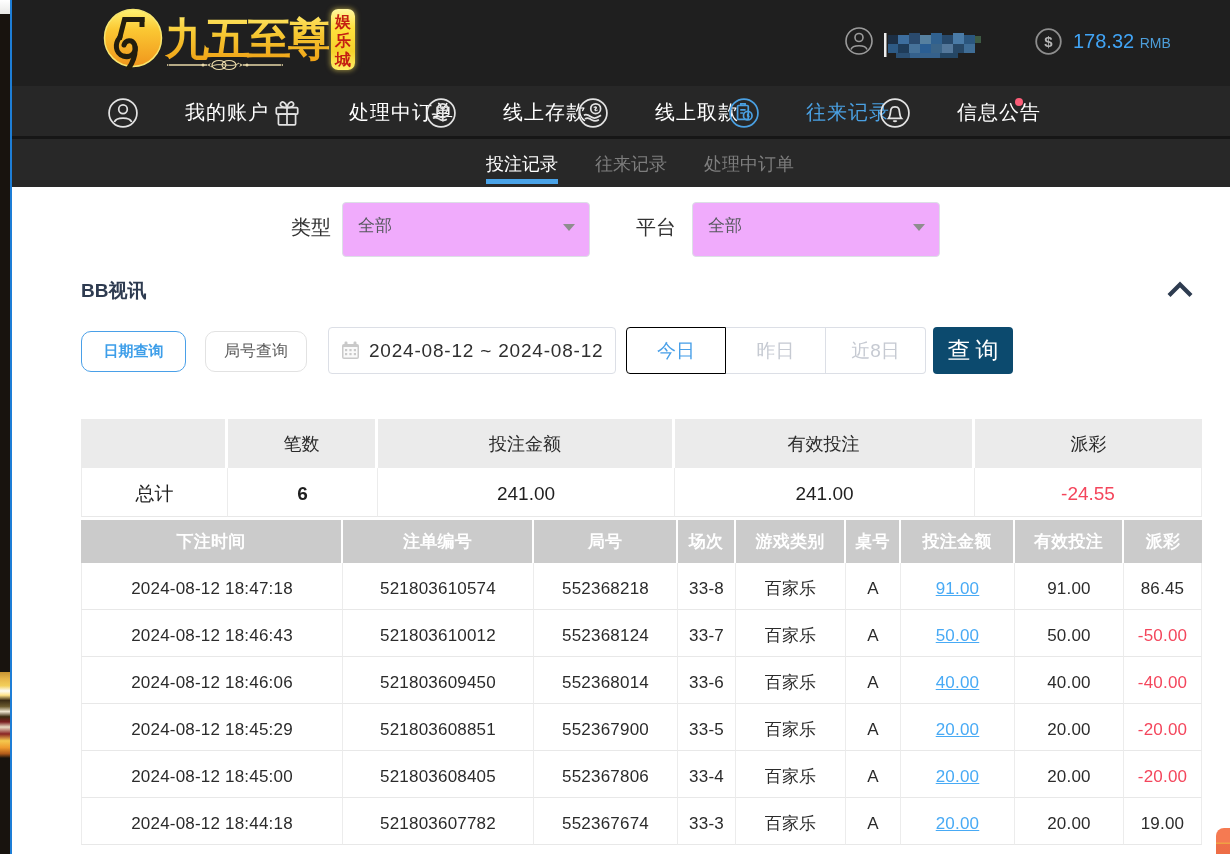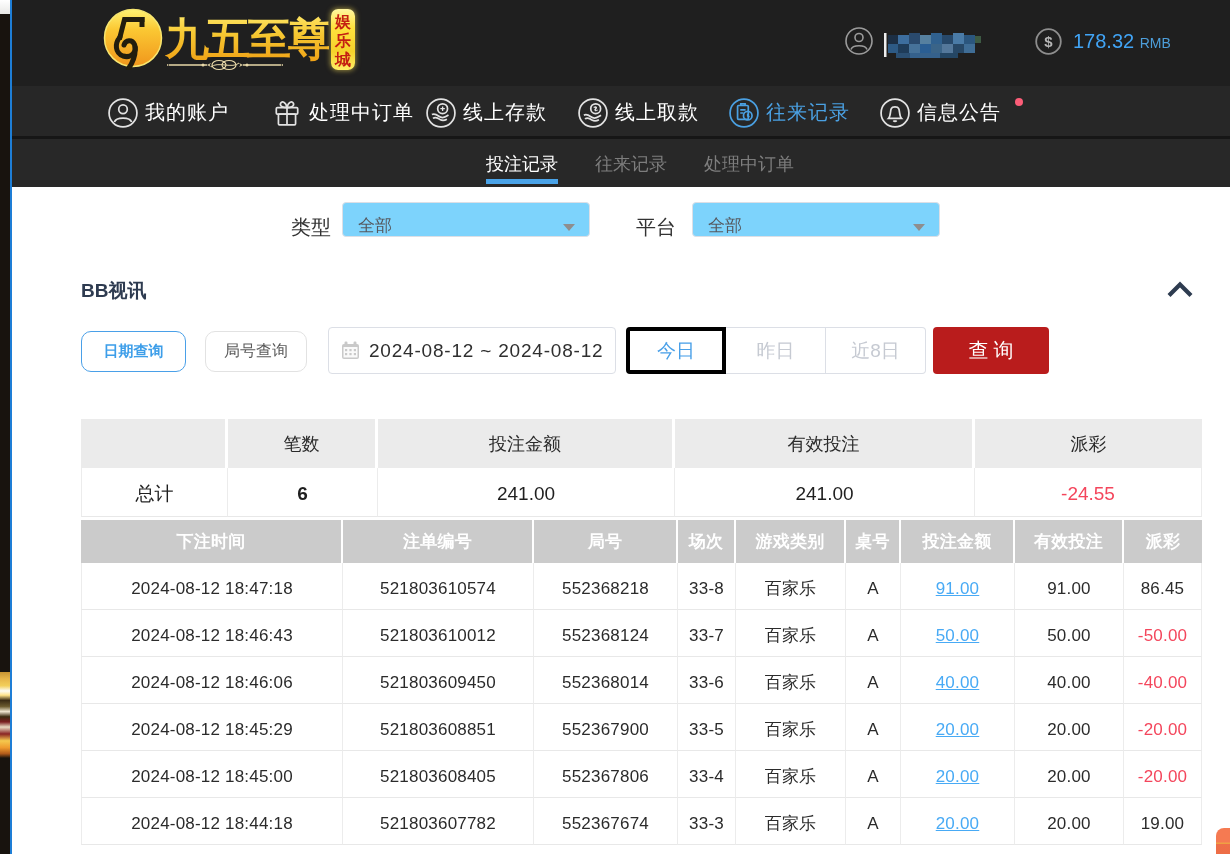--- a/index.html
+++ b/index.html
@@ -20,54 +20,54 @@
 .tabs { left:0; top:139px; width:1218px; height:48px; background:#282828; }
 
 
 .logotxt { left:153px; top:10px; font-size:44px; font-weight:800; letter-spacing:-3px;
   background:linear-gradient(180deg,#ffe96a 5%,#f6c832 40%,#ef9c12 95%);
   -webkit-background-clip:text; background-clip:text; color:transparent; }
 .badge { left:319px; top:9px; width:24px; height:61px; border-radius:7px;
   background:linear-gradient(180deg,#fff6a0,#ffe23e 30%,#f5d22a 70%,#ffee66);
   box-shadow:0 0 5px 1px rgba(255,230,90,.5);
   color:#c41f12; font-weight:bold; font-size:16px; line-height:19px; text-align:center; padding-top:3px; }
-.navitem { top:99px; height:27px; display:flex; align-items:center; color:#fff; font-size:20px; letter-spacing:1px; }
+.navitem { top:99px; height:27px; display:flex; align-items:center; color:#fff; font-size:20px; letter-spacing:1px;gap:40px; }
 .navitem svg { margin-right:7px; }
 .navblue { color:#4aa0e2; }
 .reddot { left:1003px; top:98px; width:8px; height:8px; border-radius:50%; background:#fc5d78; }
 
 
 .tab { top:152px; font-size:18px; color:#7d7d7d; }
 .tab.on { color:#ffffff; }
 .tabline { left:474px; top:179px; width:72px; height:5px; background:#4aa3e8; }
 .bal { left:1061px; top:31px; font-size:20px; line-height:20px; color:#41a4f5; }
 .rmb { font-size:14px; color:#4d9eda;margin-top:8px; }
 
 
 .flabel { font-size:20px; color:#333; top:214px; }
-.fsel { top:202px; width:248px; height:35px; border:1px solid #dcdfe6; border-radius:4px;
-  font-size:17px; color:#56585e; line-height:45px; padding-left:15px; background:#7dd3fc; }
+.fsel { top:202px; width:248px; height:55px; border:1px solid #dcdfe6; border-radius:4px;
+  font-size:17px; color:#56585e; line-height:45px; padding-left:15px; background:#f0abfc; }
 .caret { position:absolute; right:14px; top:21px; width:0; height:0;
   border-left:6px solid transparent; border-right:6px solid transparent; border-top:7px solid #8e8e8e; }
 
 .bbt { left:69px; top:278px; font-size:19px; font-weight:bold; color:#2e3b50; }
 
 
 .btn { top:331px; height:41px; border-radius:10px; font-size:16px; display:flex; align-items:center; justify-content:center; background:#fff; }
 .btn1 { left:69px; width:105px; border:1px solid #4aa0e8; color:#3d9ee9; font-weight:bold; font-size:15px; }
 .btn2 { left:193px; width:102px; border:1px solid #e2e2e2; color:#5a5a5a; }
 .dinput { left:316px; top:327px; width:288px; height:47px; border:1px solid #dcdfe6; border-radius:4px;
   display:flex; align-items:center; font-size:19px; letter-spacing:0.8px; color:#2f2f2f; }
 .group { left:614px; top:327px; height:47px; display:flex; }
 .gbtn { width:100px; height:47px; border:1px solid #dcdfe6; border-left:none; font-size:19px; color:#c6cad2;
   display:flex; align-items:center; justify-content:center; background:#fff; }
-.gbtn.first { border:4px solid #000000; color:#4aa0e8; border-radius:4px 0 0 4px; }
+.gbtn.first { border:1px solid #000000; color:#4aa0e8; border-radius:4px 0 0 4px; }
 .gbtn.last { border-radius:0 4px 4px 0; }
-.qbtn { left:921px; top:327px; width:116px; height:47px; background:#b91c1c; border-radius:4px;
-  color:#fff; font-size:20px; display:flex; align-items:center; justify-content:center; letter-spacing:5px; text-indent:5px; }
+.qbtn { left:921px; top:327px; width:80px; height:47px; background:#0c4a6e; border-radius:4px;
+  color:#fff; font-size:23px; display:flex; align-items:center; justify-content:center; letter-spacing:5px; text-indent:5px; }
 
 
 .stable { left:69px; top:403px; width:1121px; border-collapse:separate; border-spacing:0; table-layout:fixed; font-size:16px;margin-top:16px; }
 .stable th { background:#ebebeb; height:49px; font-weight:normal; font-size:18px; color:#2a2a2a; border-right:3px solid #fff; }
 .stable th:last-child { border-right:none; }
 .stable td { background:#fff; height:49px; padding-top:4px; text-align:center; font-size:19px; color:#1f1f1f;
   border-right:1px solid #ececec; border-bottom:1px solid #e8e8e8; }
 .stable td:first-child { border-left:1px solid #ececec; }
 .stable td.sred { color:#f4465c; }
 

